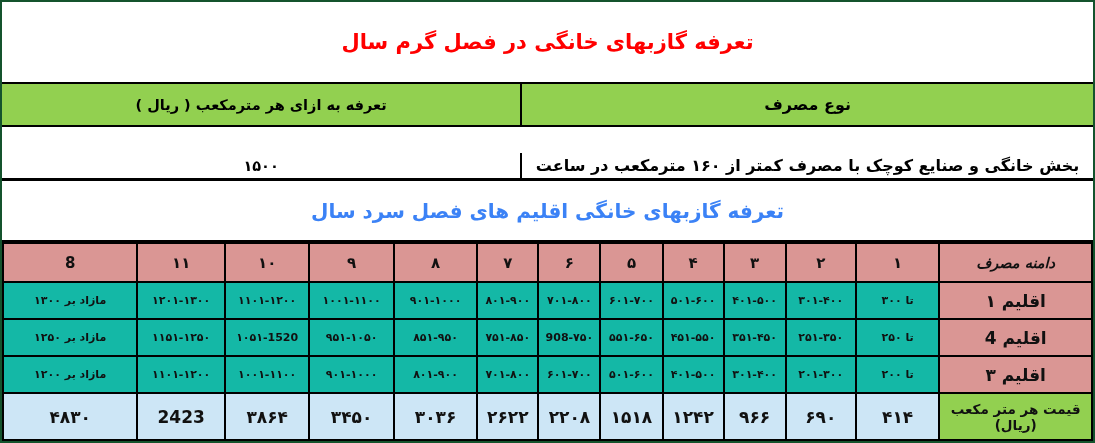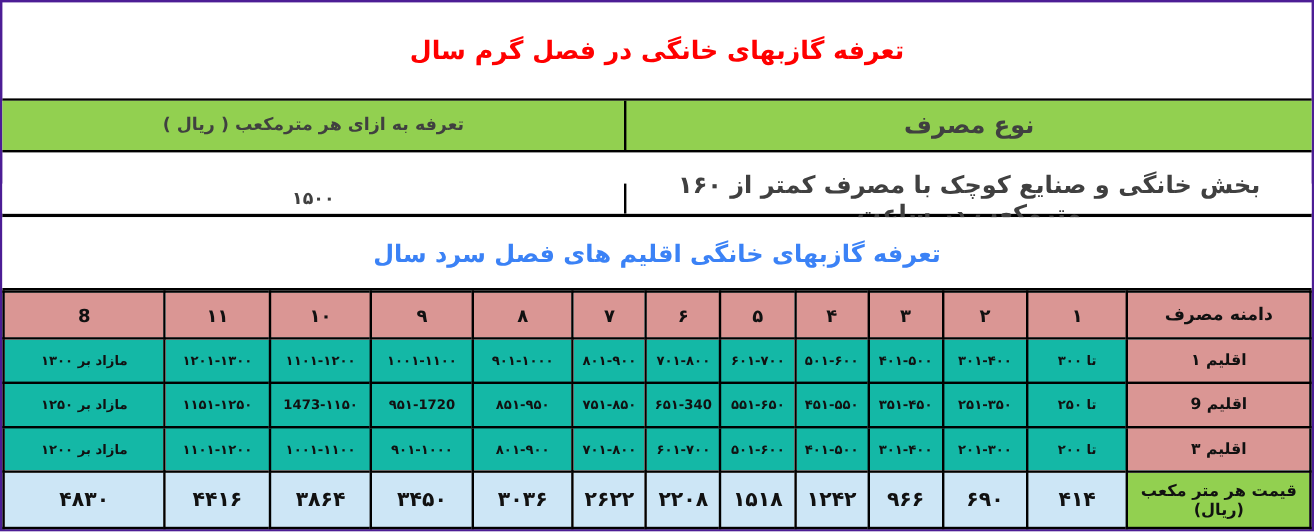--- a/index.html
+++ b/index.html
@@ -7,21 +7,21 @@
   body {
     font-family: "DejaVu Sans", sans-serif;
     width: 1095px;
     height: 443px;
     overflow: hidden;
   }
   .sheet {
     width: 1095px;
     height: 443px;
     background: #fff;
-    border: 2px solid #4c1d95;
+    border: 2px solid #14532d;
     display: flex;
     flex-direction: column;
     direction: rtl;
   }
   
   .warm-title {
     height: 82px;
     border-bottom: 2px solid #000;
     display: flex;
     align-items: center;
@@ -38,24 +38,24 @@
   }
   .warm-header { height: 44px; border-bottom: 2px solid #000; }
   .warm-header .cell { background: #92D050; }
   .warm-row { height: 54px; border-bottom: 3px solid #000; }
   .warm-row .cell { background: #ffffff; margin-top: 26px; }
   .cell {
     display: flex;
     align-items: center;
     justify-content: center;
     font-weight: bold;
-    color: #404040;
+    color: #000000;
     text-align: center;
   }
-  .cell.usage { width: 52.5%; border-left: 2px solid #000; font-size: 20px; }
+  .cell.usage { width: 52.5%; border-left: 2px solid #000; font-size: 16px; }
   .cell.tariff { width: 47.5%; font-size: 14.5px; }
   
   .cold-title {
     height: 61px;
     border-bottom: 2px solid #000;
     display: flex;
     align-items: center;
     justify-content: center;
     background: #fff;
   }
@@ -78,22 +78,22 @@
     vertical-align: middle;
     font-weight: bold;
     color: #111;
     padding: 0 1px;
     overflow: hidden;
   }
   tr.tier-row { height: 39px; }
   tr.climate-row { height: 37px; }
   tr.price-row { height: 47px; }
   .hdr { background: #DA9694; font-size: 15px; }
-  .corner { background: #DA9694; font-size: 14.5px; }
-  .climate-lbl { background: #DA9694; font-size: 13px; }
+  .corner { background: #DA9694; font-size: 14.5px; font-style: italic; }
+  .climate-lbl { background: #DA9694; font-size: 17px; }
   .range { background: #14b8a6; font-size: 11px; white-space: nowrap; }
   .price-lbl { background: #92D050; font-size: 13.5px; }
   .price-val { background: #CDE6F6; font-size: 17px; }
 </style>
 </head>
 <body>
 
 <div class="sheet">
 
   <div class="warm-title">
@@ -155,31 +155,31 @@
       <td class="range">۶۰۱-۷۰۰</td>
       <td class="range">۷۰۱-۸۰۰</td>
       <td class="range">۸۰۱-۹۰۰</td>
       <td class="range">۹۰۱-۱۰۰۰</td>
       <td class="range">۱۰۰۱-۱۱۰۰</td>
       <td class="range">۱۱۰۱-۱۲۰۰</td>
       <td class="range">۱۲۰۱-۱۳۰۰</td>
       <td class="range">مازاد بر ۱۳۰۰</td>
     </tr>
     <tr class="climate-row">
-      <td class="climate-lbl">اقلیم 9</td>
+      <td class="climate-lbl">اقلیم 4</td>
       <td class="range">تا ۲۵۰</td>
       <td class="range">۲۵۱-۳۵۰</td>
       <td class="range">۳۵۱-۴۵۰</td>
       <td class="range">۴۵۱-۵۵۰</td>
       <td class="range">۵۵۱-۶۵۰</td>
-      <td class="range">۶۵۱-340</td>
+      <td class="range">908-۷۵۰</td>
       <td class="range">۷۵۱-۸۵۰</td>
       <td class="range">۸۵۱-۹۵۰</td>
-      <td class="range">۹۵۱-1720</td>
-      <td class="range">1473-۱۱۵۰</td>
+      <td class="range">۹۵۱-۱۰۵۰</td>
+      <td class="range">۱۰۵۱-1520</td>
       <td class="range">۱۱۵۱-۱۲۵۰</td>
       <td class="range">مازاد بر ۱۲۵۰</td>
     </tr>
     <tr class="climate-row">
       <td class="climate-lbl">اقلیم ۳</td>
       <td class="range">تا ۲۰۰</td>
       <td class="range">۲۰۱-۳۰۰</td>
       <td class="range">۳۰۱-۴۰۰</td>
       <td class="range">۴۰۱-۵۰۰</td>
       <td class="range">۵۰۱-۶۰۰</td>
@@ -196,19 +196,19 @@
       <td class="price-val">۴۱۴</td>
       <td class="price-val">۶۹۰</td>
       <td class="price-val">۹۶۶</td>
       <td class="price-val">۱۲۴۲</td>
       <td class="price-val">۱۵۱۸</td>
       <td class="price-val">۲۲۰۸</td>
       <td class="price-val">۲۶۲۲</td>
       <td class="price-val">۳۰۳۶</td>
       <td class="price-val">۳۴۵۰</td>
       <td class="price-val">۳۸۶۴</td>
-      <td class="price-val">۴۴۱۶</td>
+      <td class="price-val">2423</td>
       <td class="price-val">۴۸۳۰</td>
     </tr>
   </tbody>
     </table>
 
 </div>
 
 </body></html>

